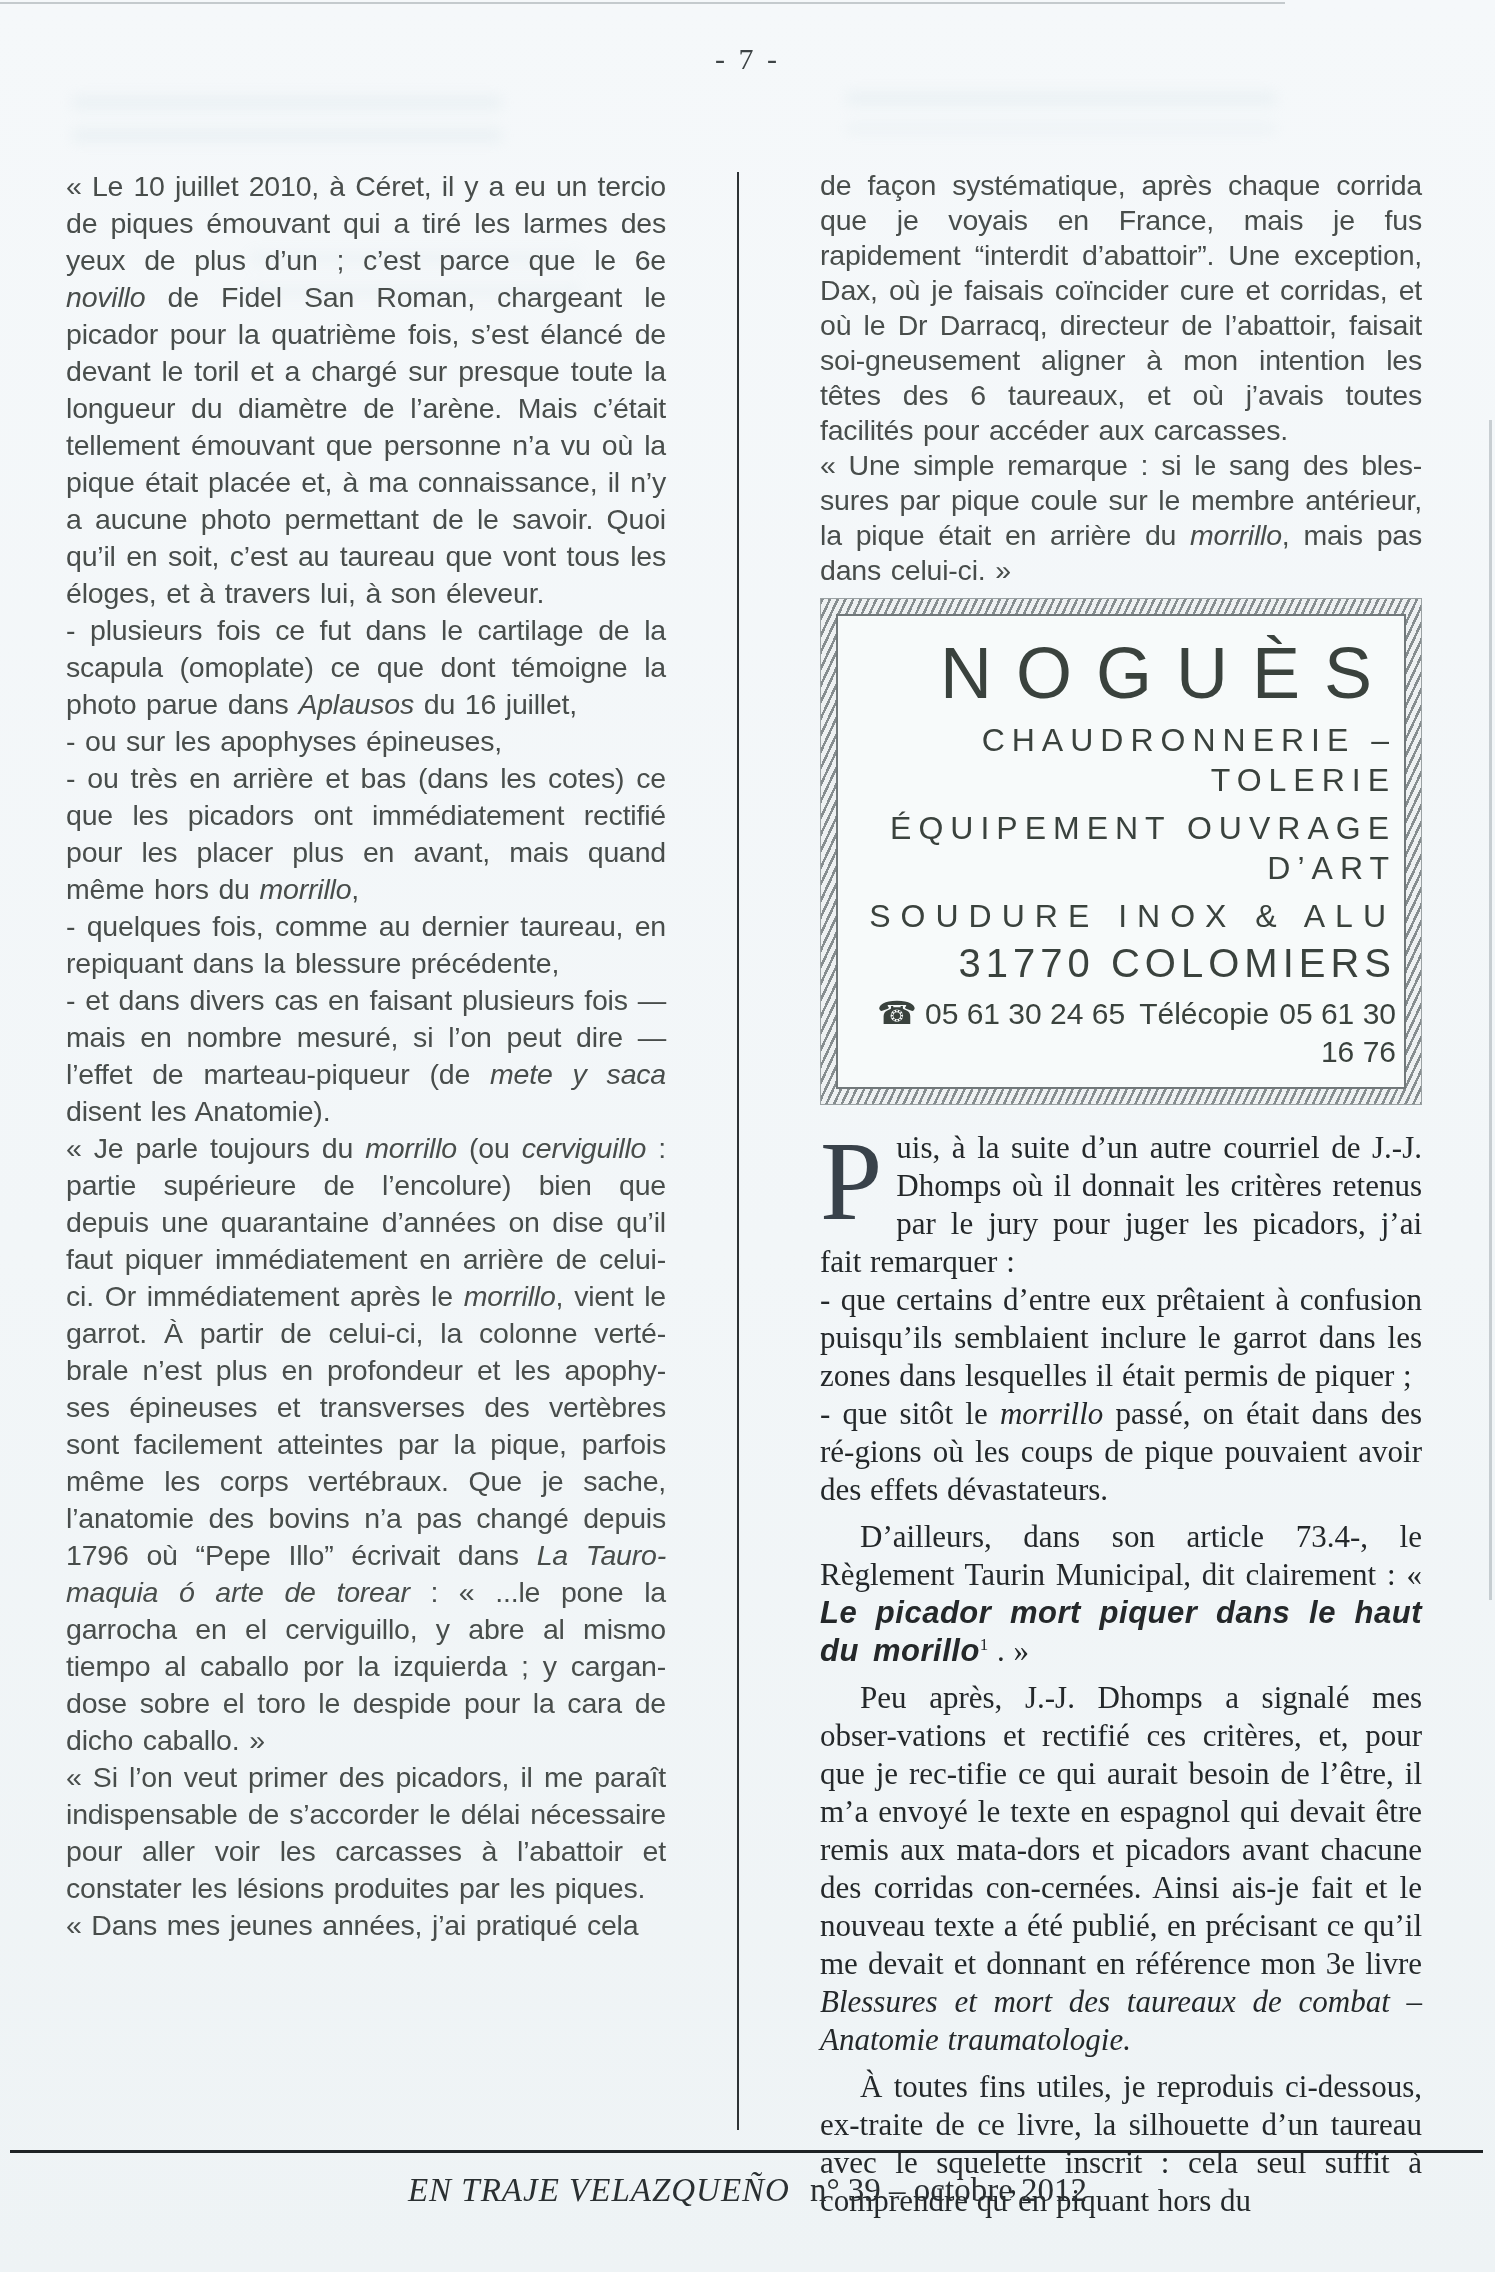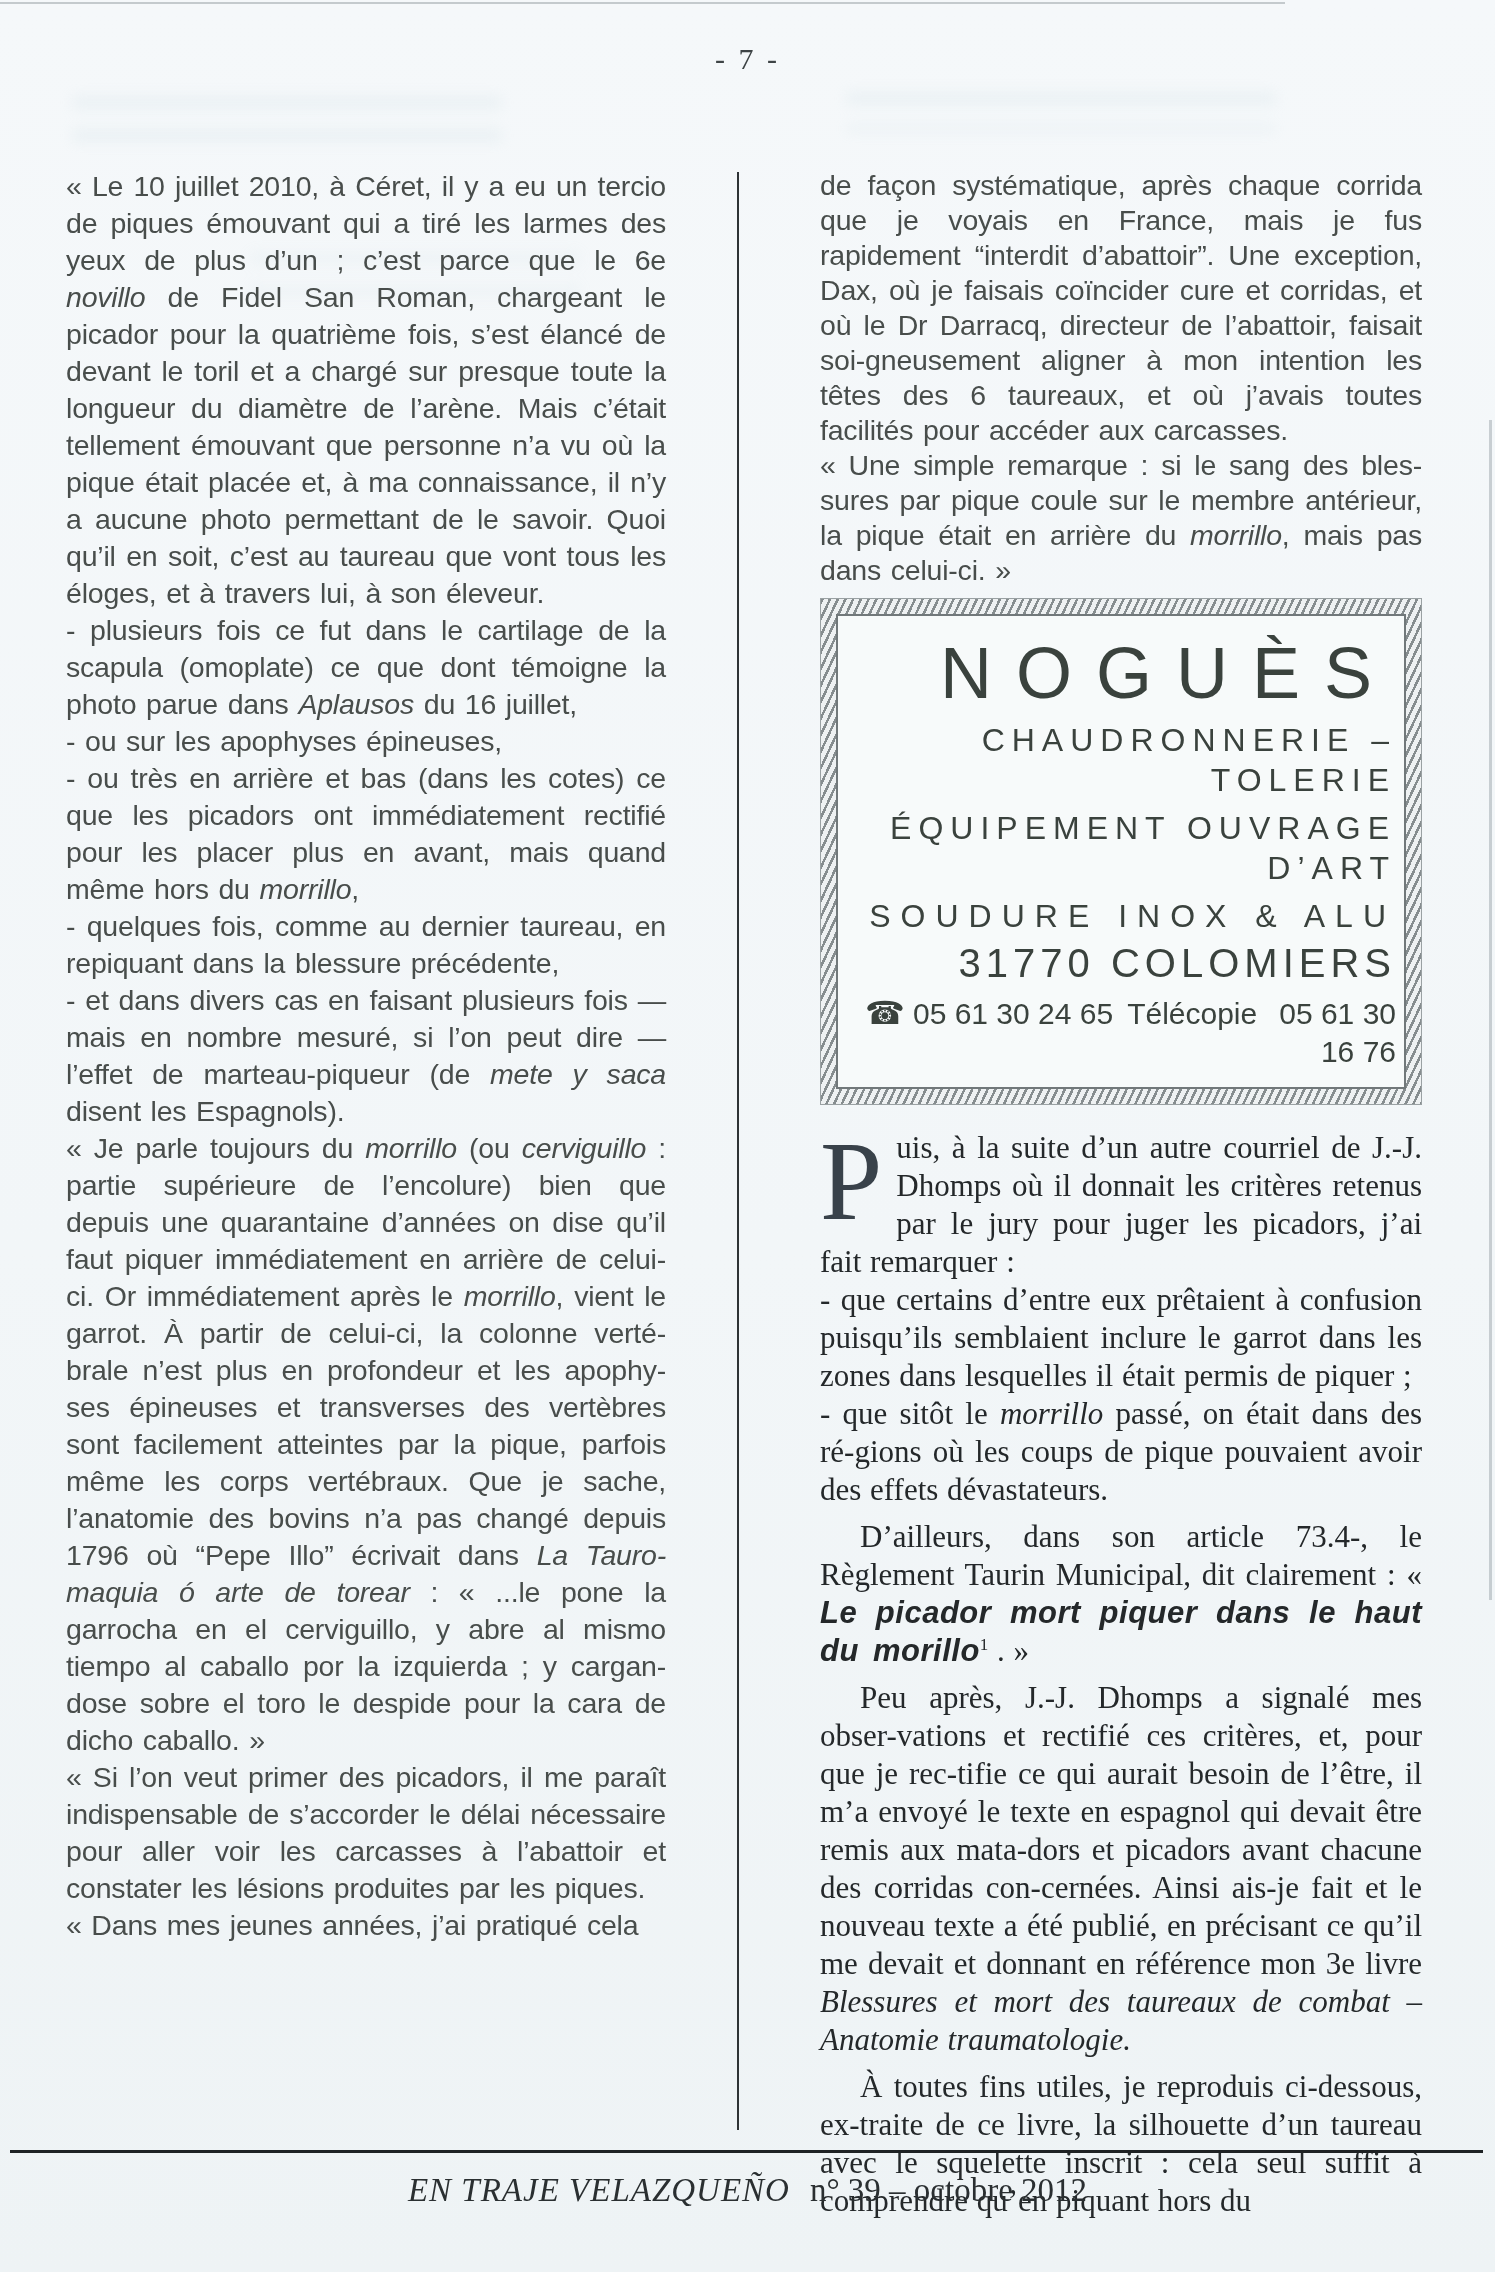--- a/index.html
+++ b/index.html
@@ -46,21 +46,21 @@
     background:#f7fafa;border:2px solid #71787a;
     padding:18px 8px 16px 8px;text-align:right;color:#3a423d;
   }
   .ad-title{font-size:72px;line-height:78px;font-weight:500;letter-spacing:24px;text-indent:24px;}
   .ad-l{font-size:32px;line-height:40px;font-weight:500;letter-spacing:7px;margin-top:8px;}
   .ad-l3{letter-spacing:10px;}
   .ad-addr1{font-size:36px;line-height:44px;font-weight:500;letter-spacing:1px;margin-top:10px;}
   .ad-addr2{font-size:40px;line-height:46px;font-weight:500;letter-spacing:5px;margin-top:4px;}
   .ad-phone{font-size:30px;line-height:38px;margin-top:8px;letter-spacing:0;}
   .ad-phone .ph-icon{font-size:32px;margin-right:8px;}
-  .ad-phone .fax-label{margin-left:14px;margin-right:22px;}
+  .ad-phone .fax-label{margin-left:14px;margin-right:10px;}
 
   
   .serif-art{font-family:"Liberation Serif",serif;color:#24282a;text-align:justify;}
   .serif-par{margin:0;font-size:31px;line-height:38px;word-spacing:1px;}
   .serif-par.ind{text-indent:40px;margin-top:9px;}
   .dropcap{
     float:left;font-family:"Liberation Serif",serif;font-weight:400;
     font-size:112px;line-height:92px;padding:6px 14px 0 0;color:#39424a;
   }
 
@@ -85,21 +85,21 @@
 <div class="pageno">- 7 -</div>
 
 <div class="divider"></div>
 
 <div class="col col-left">
   <p class="sans-par"><span>« Le 10 juillet 2010, à Céret, il y a eu un tercio de piques émouvant qui a tiré les larmes des yeux de plus d’un ; c’est parce que le 6e </span><span class="it">novillo</span><span> de Fidel San Roman, chargeant le picador pour la quatrième fois, s’est élancé de devant le toril et a chargé sur presque toute la longueur du diamètre de l’arène. Mais c’était tellement émouvant que personne n’a vu où la pique était placée et, à ma connaissance, il n’y a aucune photo permettant de le savoir. Quoi qu’il en soit, c’est au taureau que vont tous les éloges, et à travers lui, à son éleveur.</span></p>
   <p class="sans-par"><span>- plusieurs fois ce fut dans le cartilage de la scapula (omoplate) ce que dont témoigne la photo parue dans </span><span class="it">Aplausos</span><span> du 16 juillet,</span></p>
   <p class="sans-par"><span>- ou sur les apophyses épineuses,</span></p>
   <p class="sans-par"><span>- ou très en arrière et bas (dans les cotes) ce que les picadors ont immédiatement rectifié pour les placer plus en avant, mais quand même hors du </span><span class="it">morrillo</span><span>,</span></p>
   <p class="sans-par"><span>- quelques fois, comme au dernier taureau, en repiquant dans la blessure précédente,</span></p>
-  <p class="sans-par"><span>- et dans divers cas en faisant plusieurs fois — mais en nombre mesuré, si l’on peut dire — l’effet de marteau-piqueur (de </span><span class="it">mete y saca</span><span> disent les Espagnols).</span></p>
+  <p class="sans-par"><span>- et dans divers cas en faisant plusieurs fois — mais en nombre mesuré, si l’on peut dire — l’effet de marteau-piqueur (de </span><span class="it">mete y saca</span><span> disent les Anatomie).</span></p>
   <p class="sans-par"><span>« Je parle toujours du </span><span class="it">morrillo</span><span> (ou </span><span class="it">cerviguillo</span><span> : partie supérieure de l’encolure) bien que depuis une quarantaine d’années on dise qu’il faut piquer immédiatement en arrière de celui-ci. Or immédiatement après le </span><span class="it">morrillo</span><span>, vient le garrot. À partir de celui-ci, la colonne verté-brale n’est plus en profondeur et les apophy-ses épineuses et transverses des vertèbres sont facilement atteintes par la pique, parfois même les corps vertébraux. Que je sache, l’anatomie des bovins n’a pas changé depuis 1796 où “Pepe Illo” écrivait dans </span><span class="it">La Tauro-maquia ó arte de torear</span><span> : « ...le pone la garrocha en el cerviguillo, y abre al mismo tiempo al caballo por la izquierda ; y cargan-dose sobre el toro le despide pour la cara de dicho caballo. »</span></p>
   <p class="sans-par"><span>« Si l’on veut primer des picadors, il me paraît indispensable de s’accorder le délai nécessaire pour aller voir les carcasses à l’abattoir et constater les lésions produites par les piques.</span></p>
   <p class="sans-par"><span>« Dans mes jeunes années, j’ai pratiqué cela</span></p>
 </div>
 
 <div class="col col-right">
   <p class="sans-par"><span>de façon systématique, après chaque corrida que je voyais en France, mais je fus rapidement “interdit d’abattoir”. Une exception, Dax, où je faisais coïncider cure et corridas, et où le Dr Darracq, directeur de l’abattoir, faisait soi-gneusement aligner à mon intention les têtes des 6 taureaux, et où j’avais toutes facilités pour accéder aux carcasses.</span></p>
   <p class="sans-par"><span>« Une simple remarque : si le sang des bles-sures par pique coule sur le membre antérieur, la pique était en arrière du </span><span class="it">morrillo</span><span>, mais pas dans celui-ci. »</span></p>
 
   <div class="ad">

